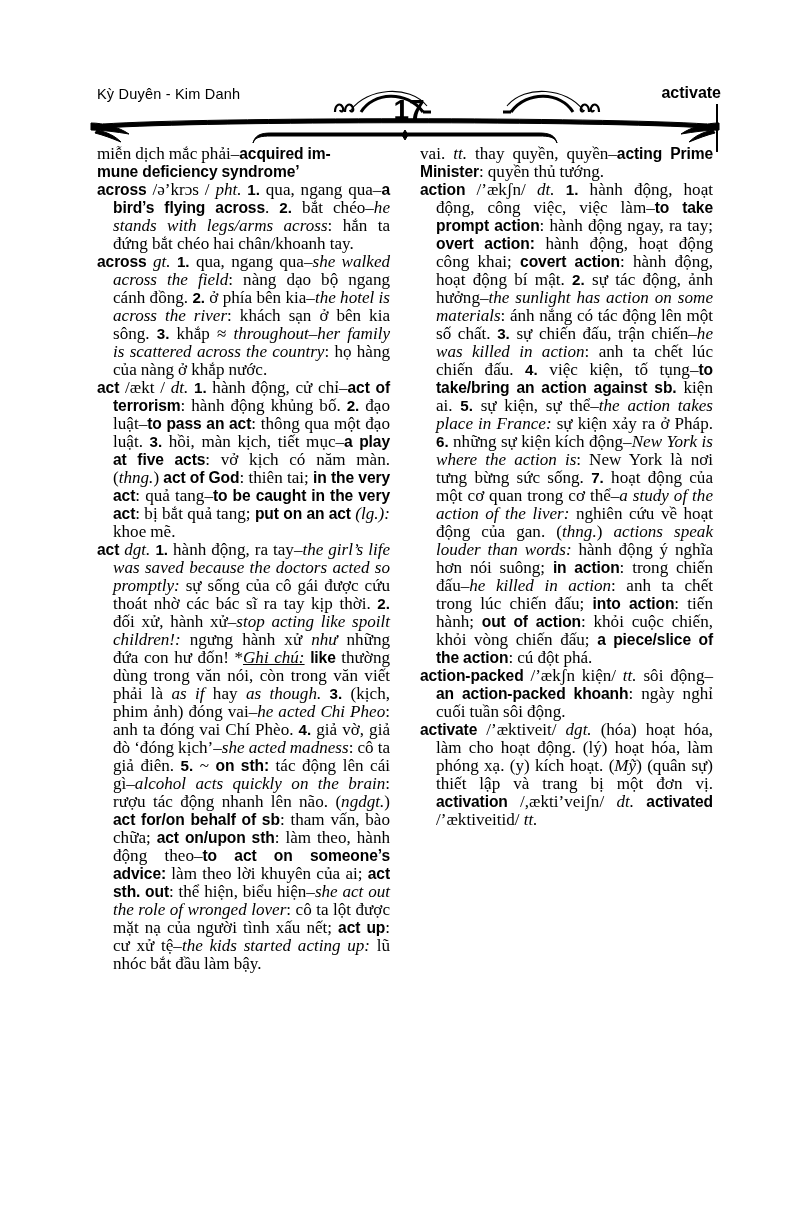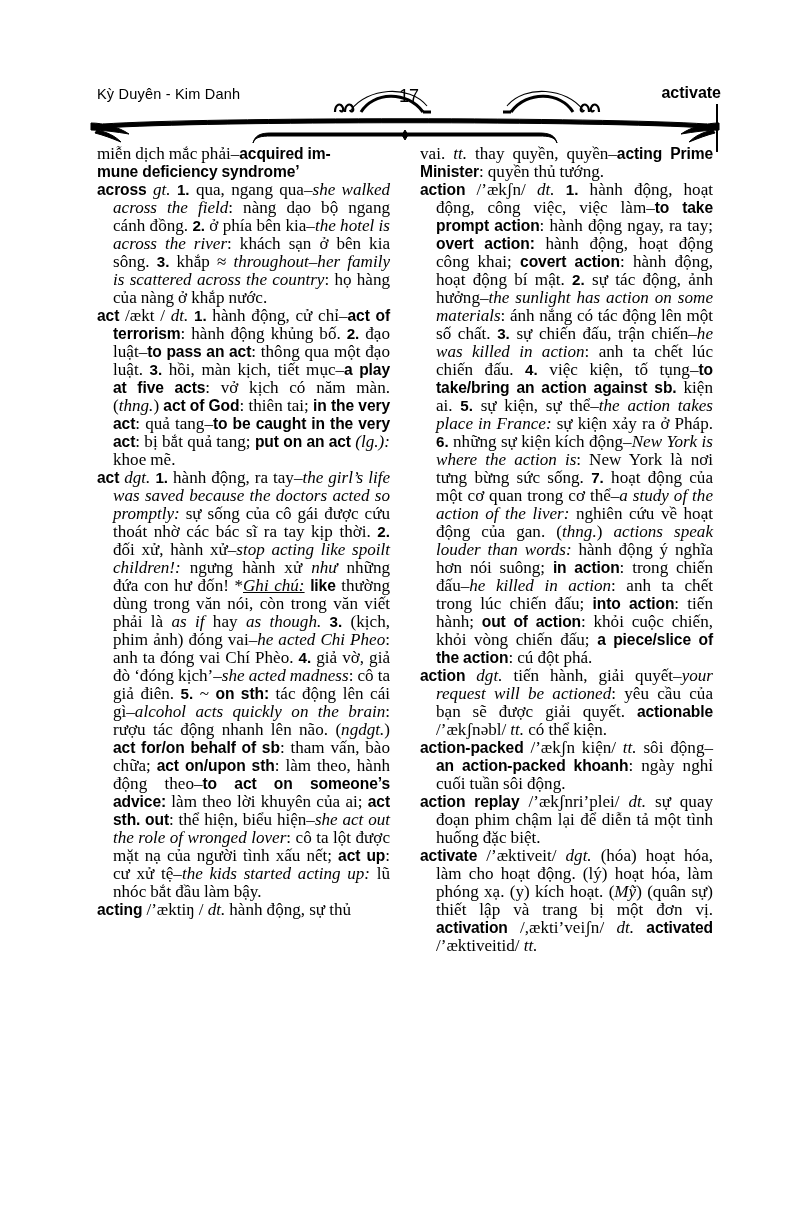--- a/index.html
+++ b/index.html
@@ -37,25 +37,25 @@
     left: 0;
     top: 4px;
     font-family: "Liberation Sans", "DejaVu Sans", sans-serif;
     font-size: 14.5px;
     letter-spacing: 0.2px;
     white-space: nowrap;
   }
   .head-page {
     position: absolute;
     left: 50%;
-    top: 4px;
+    top: 12px;
     transform: translateX(-50%);
     font-family: "Liberation Sans", "DejaVu Sans", sans-serif;
-    font-weight: normal;
-    font-size: 18px;
+    font-weight: bold;
+    font-size: 28px;
   }
   .head-right {
     position: absolute;
     right: 0;
     top: 2px;
     font-family: "Liberation Sans", "DejaVu Sans", sans-serif;
     font-weight: bold;
     font-size: 16px;
     white-space: nowrap;
   }
@@ -188,28 +188,26 @@
         <path d="M316 24 L319 29 L316 34 L313 29 Z"></path>
       </g>
     </svg>
   </div>
 
   <div class="v-rule"></div>
 
   <div class="columns">
     <div class="col col-left">
         <p class="entry cont">miễn dịch mắc phải–<b>acquired im-<br>mune deficiency syndrome’</b></p>
+        <p class="entry"><b>across</b> <span class="phon">/ə’krɔs /</span> <i>pht.</i> <span class="num">1.</span> qua, ngang qua–<b>a bird’s flying across</b>. <span class="num">2.</span> bắt chéo–<i>he stands with legs/arms across</i>: hắn ta đứng bắt chéo hai chân/khoanh tay.</p>
         <p class="entry"><b>across</b> <i>gt.</i> <span class="num">1.</span> qua, ngang qua–<i>she walked across the field</i>: nàng dạo bộ ngang cánh đồng. <span class="num">2.</span> ở phía bên kia–<i>the hotel is across the river</i>: khách sạn ở bên kia sông. <span class="num">3.</span> khắp ≈ <i>throughout–her family is scattered across the country</i>: họ hàng của nàng ở khắp nước.</p>
         <p class="entry"><b>act</b> <span class="phon">/ækt /</span> <i>dt.</i> <span class="num">1.</span> hành động, cử chỉ–<b>act of terrorism</b>: hành động khủng bố. <span class="num">2.</span> đạo luật–<b>to pass an act</b>: thông qua một đạo luật. <span class="num">3.</span> hồi, màn kịch, tiết mục–<b>a play at five acts</b>: vở kịch có năm màn. (<i>thng.</i>) <b>act of God</b>: thiên tai; <b>in the very act</b>: quả tang–<b>to be caught in the very act</b>: bị bắt quả tang; <b>put on an act</b> <i>(lg.):</i> khoe mẽ.</p>
         <p class="entry"><b>act</b> <i>dgt.</i> <span class="num">1.</span> hành động, ra tay–<i>the girl’s life was saved because the doctors acted so promptly:</i> sự sống của cô gái được cứu thoát nhờ các bác sĩ ra tay kịp thời. <span class="num">2.</span> đối xử, hành xử–<i>stop acting like spoilt children!:</i> ngưng hành xử <i>như</i> những đứa con hư đốn! *<span class="und">Ghi chú:</span> <b>like</b> thường dùng trong văn nói, còn trong văn viết phải là <i>as if</i> hay <i>as though.</i> <span class="num">3.</span> (kịch, phim ảnh) đóng vai–<i>he acted Chi Pheo</i>: anh ta đóng vai Chí Phèo. <span class="num">4.</span> giả vờ, giả đò ‘đóng kịch’–<i>she acted madness</i>: cô ta giả điên. <span class="num">5.</span> ~ <b>on sth:</b> tác động lên cái gì–<i>alcohol acts quickly on the brain</i>: rượu tác động nhanh lên não. (<i>ngdgt.</i>) <b>act for/on behalf of sb</b>: tham vấn, bào chữa; <b>act on/upon sth</b>: làm theo, hành động theo–<b>to act on someone’s advice:</b> làm theo lời khuyên của ai; <b>act sth. out</b>: thể hiện, biểu hiện–<i>she act out the role of wronged lover</i>: cô ta lột được mặt nạ của người tình xấu nết; <b>act up</b>: cư xử tệ–<i>the kids started acting up:</i> lũ nhóc bắt đầu làm bậy.</p>
-        <p class="entry"><b>acting</b> <span class="phon">/’æktiŋ /</span> <i>dt.</i> hành động, sự thủ</p>
       </div>
     <div class="col col-right">
         <p class="entry cont">vai. <i>tt.</i> thay quyền, quyền–<b>acting Prime Minister</b>: quyền thủ tướng.</p>
         <p class="entry"><b>action</b> <span class="phon">/’ækʃn/</span> <i>dt.</i> <span class="num">1.</span> hành động, hoạt động, công việc, việc làm–<b>to take prompt action</b>: hành động ngay, ra tay; <b>overt action:</b> hành động, hoạt động công khai; <b>covert action</b>: hành động, hoạt động bí mật. <span class="num">2.</span> sự tác động, ảnh hưởng–<i>the sunlight has action on some materials</i>: ánh nắng có tác động lên một số chất. <span class="num">3.</span> sự chiến đấu, trận chiến–<i>he was killed in action</i>: anh ta chết lúc chiến đấu. <span class="num">4.</span> việc kiện, tố tụng–<b>to take/bring an action against sb.</b> kiện ai. <span class="num">5.</span> sự kiện, sự thể–<i>the action takes place in France:</i> sự kiện xảy ra ở Pháp. <span class="num">6.</span> những sự kiện kích động–<i>New York is where the action is</i>: New York là nơi tưng bừng sức sống. <span class="num">7.</span> hoạt động của một cơ quan trong cơ thể–<i>a study of the action of the liver:</i> nghiên cứu về hoạt động của gan. (<i>thng.</i>) <i>actions speak louder than words:</i> hành động ý nghĩa hơn nói suông; <b>in action</b>: trong chiến đấu–<i>he killed in action</i>: anh ta chết trong lúc chiến đấu; <b>into action</b>: tiến hành; <b>out of action</b>: khỏi cuộc chiến, khỏi vòng chiến đấu; <b>a piece/slice of the action</b>: cú đột phá.</p>
-        <p class="entry"><b>action</b> <i>dgt.</i> tiến hành, giải quyết–<i>your request will be actioned</i>: yêu cầu của bạn sẽ được giải quyết. <b>actionable</b> <span class="phon">/’ækʃnəbl/</span> <i>tt.</i> có thể kiện.</p>
         <p class="entry"><b>action-packed</b> <span class="phon">/’ækʃn kiện/</span> <i>tt.</i> sôi động–<b>an action-packed khoanh</b>: ngày nghỉ cuối tuần sôi động.</p>
-        <p class="entry"><b>action replay</b> <span class="phon">/’ækʃnri’plei/</span> <i>dt.</i> sự quay đoạn phim chậm lại để diễn tả một tình huống đặc biệt.</p>
         <p class="entry"><b>activate</b> <span class="phon">/’æktiveit/</span> <i>dgt.</i> (hóa) hoạt hóa, làm cho hoạt động. (lý) hoạt hóa, làm phóng xạ. (y) kích hoạt. (<i>Mỹ</i>) (quân sự) thiết lập và trang bị một đơn vị. <b>activation</b> <span class="phon">/,ækti’veiʃn/</span> <i>dt.</i> <b>activated</b> <span class="phon">/’æktiveitid/</span> <i>tt.</i></p>
       </div>
   </div>
 
 </div>
 
 </body></html>

